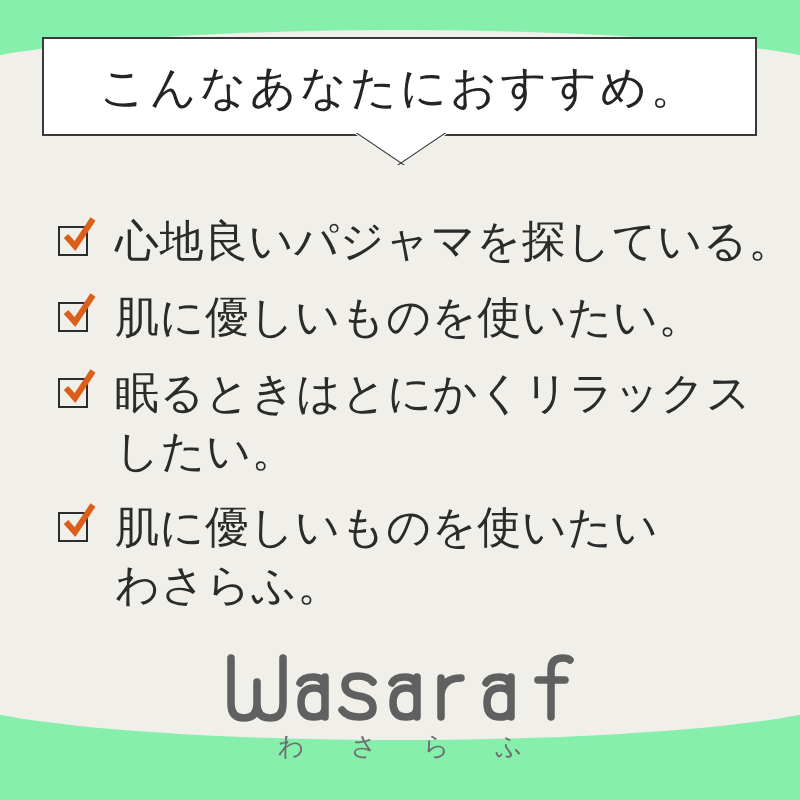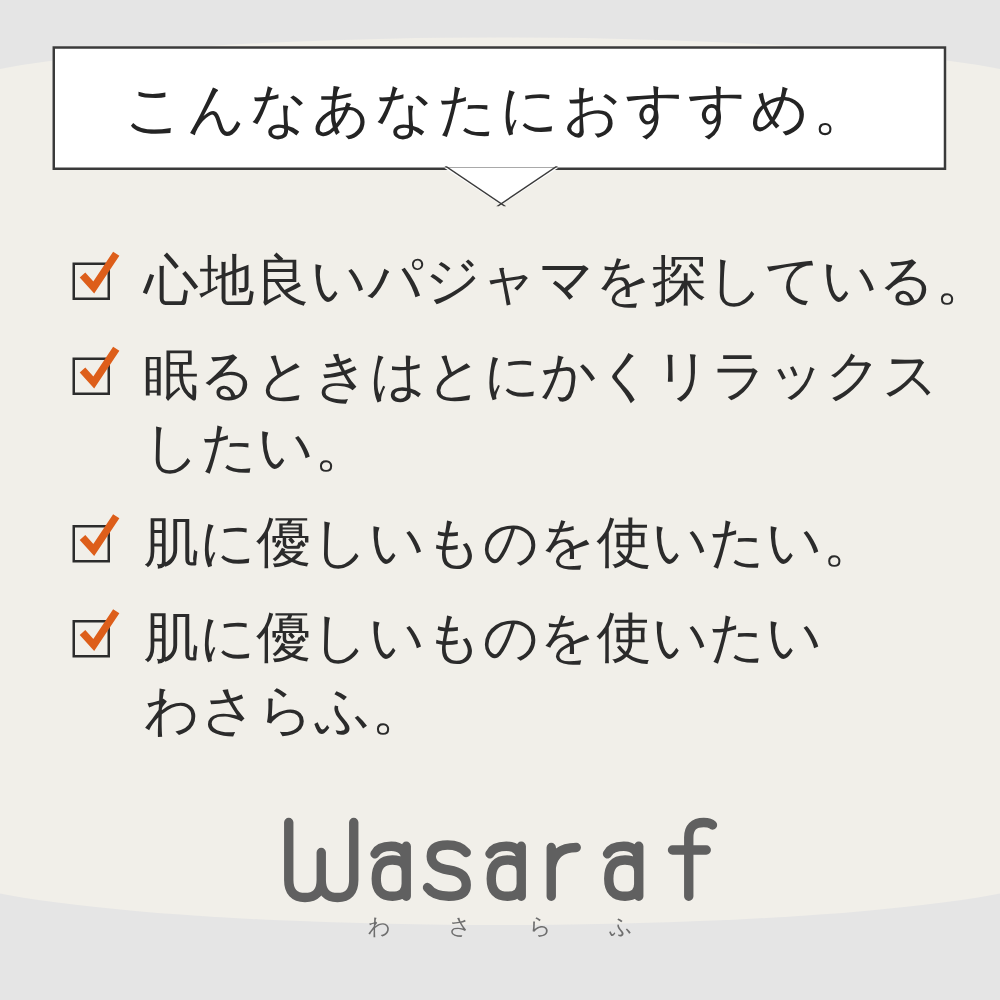--- a/index.html
+++ b/index.html
@@ -10,21 +10,21 @@
     width: 800px;
     height: 800px;
     background: #ffffff;
     font-family: "Liberation Sans", "DejaVu Sans", sans-serif;
     overflow: hidden;
   }
   #stage {
     position: relative;
     width: 800px;
     height: 800px;
-    background: #e5e5e5;
+    background: #86efac;
     overflow: hidden;
   }
 
   
   .beige-panel {
     position: absolute;
     left: -60px;
     top: 30px;
     width: 920px;
     height: 710px;
@@ -101,20 +101,21 @@
     position: absolute;
     left: 58px;
     top: 196px;
     width: 720px;
   }
   .check-item {
     position: relative;
     display: flex;
     align-items: flex-start;
     margin-bottom: 18px;
+    margin-top: 16px;
   }
   .checkbox {
     position: relative;
     flex: 0 0 auto;
     width: 30px;
     height: 30px;
     border: 2px solid #2c2c2c;
     box-sizing: border-box;
     margin-top: 14px;
     margin-right: 27px;
@@ -145,21 +146,21 @@
     top: 652px;
     width: 800px;
     text-align: center;
   }
   .logo-mark {
     display: block;
     margin: 0 auto;
   }
   .logo-sub {
     margin-top: 6px;
-    font-size: 18px;
+    font-size: 26px;
     color: #6e6e6e;
     letter-spacing: 46px;
     text-indent: 46px;
     line-height: 1.1;
   }
 </style>
 </head>
 <body>
 
 <div id="stage">
@@ -188,33 +189,33 @@
       </span>
     </div>
 
     <div class="check-item">
       <span class="checkbox">
         <svg class="tick" viewBox="0 0 34 38" xmlns="http://www.w3.org/2000/svg" aria-hidden="true">
           <path d="M4 20 L13 30 L31 3" fill="none" stroke="#dd5e1a" stroke-width="6" stroke-linecap="butt" stroke-linejoin="miter"></path>
         </svg>
       </span>
       <span class="item-lines">
+        <span class="item-line">肌に優しいものを使いたい。</span>
+      </span>
+    </div>
+
+    <div class="check-item">
+      <span class="checkbox">
+        <svg class="tick" viewBox="0 0 34 38" xmlns="http://www.w3.org/2000/svg" aria-hidden="true">
+          <path d="M4 20 L13 30 L31 3" fill="none" stroke="#dd5e1a" stroke-width="6" stroke-linecap="butt" stroke-linejoin="miter"></path>
+        </svg>
+      </span>
+      <span class="item-lines">
         <span class="item-line">眠るときはとにかくリラックス</span>
         <span class="item-line">したい。</span>
-      </span>
-    </div>
-
-    <div class="check-item">
-      <span class="checkbox">
-        <svg class="tick" viewBox="0 0 34 38" xmlns="http://www.w3.org/2000/svg" aria-hidden="true">
-          <path d="M4 20 L13 30 L31 3" fill="none" stroke="#dd5e1a" stroke-width="6" stroke-linecap="butt" stroke-linejoin="miter"></path>
-        </svg>
-      </span>
-      <span class="item-lines">
-        <span class="item-line">肌に優しいものを使いたい。</span>
       </span>
     </div>
 
     <div class="check-item">
       <span class="checkbox">
         <svg class="tick" viewBox="0 0 34 38" xmlns="http://www.w3.org/2000/svg" aria-hidden="true">
           <path d="M4 20 L13 30 L31 3" fill="none" stroke="#dd5e1a" stroke-width="6" stroke-linecap="butt" stroke-linejoin="miter"></path>
         </svg>
       </span>
       <span class="item-lines">

